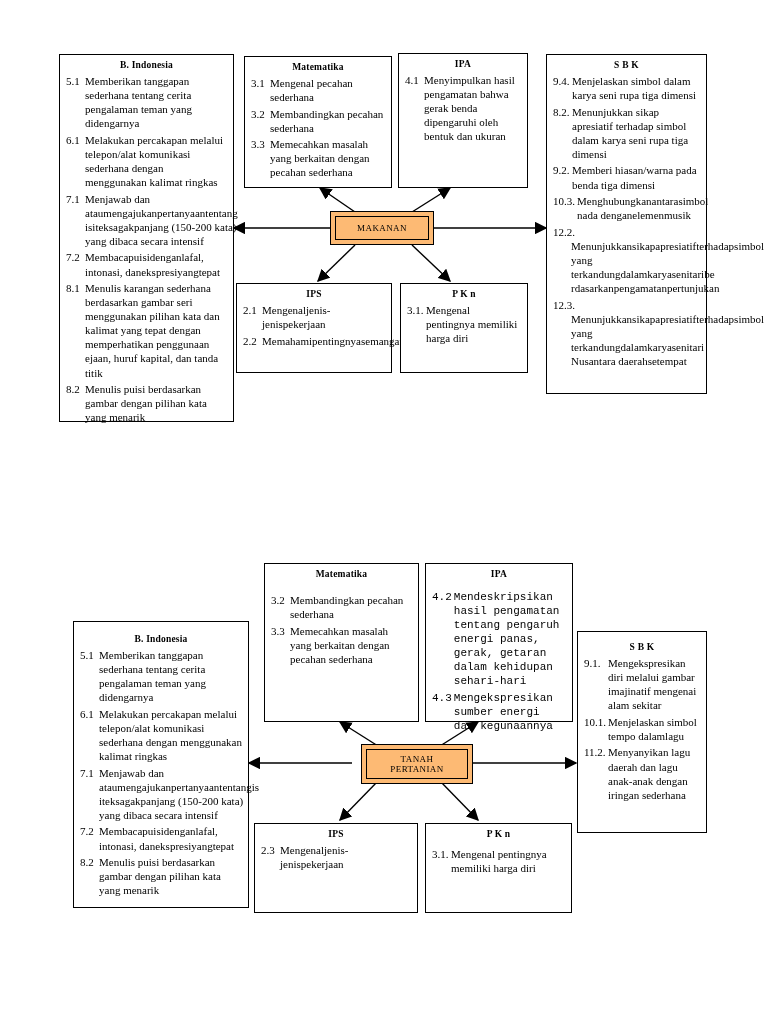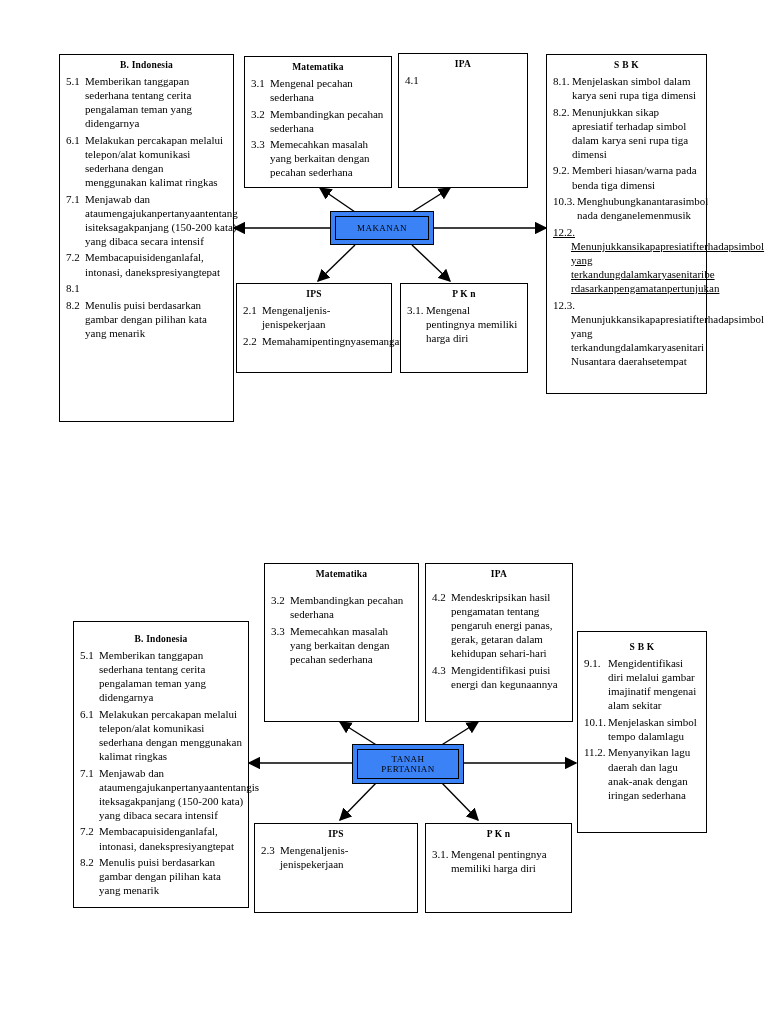--- a/index.html
+++ b/index.html
@@ -4,21 +4,21 @@
 <style>
   html,body{margin:0;padding:0;background:#ffffff;}
   body{width:768px;height:1024px;position:relative;font-family:"Liberation Serif",serif;color:#000;}
   .canvas{position:absolute;left:0;top:0;width:672px;height:1024px;}
   .box{position:absolute;border:1.4px solid #000;background:#fff;box-sizing:border-box;}
   .box-title{text-align:center;font-weight:bold;font-size:9.5px;margin-top:5px;margin-bottom:4px;letter-spacing:.2px;}
   .items{padding:0 6px 4px 6px;}
   .item{display:flex;font-size:11px;line-height:1.28;margin-bottom:2.5px;}
   .item .num{flex:0 0 auto;min-width:17px;padding-right:2px;}
   .item .txt{flex:1 1 auto;}
-  .center{position:absolute;border:1.4px solid #000;background:#3b82f6;display:flex;align-items:center;justify-content:center;text-align:center;font-size:9px;font-weight:normal;letter-spacing:.4px;box-sizing:border-box;}
+  .center{position:absolute;border:1.4px solid #000;background:#fdba74;display:flex;align-items:center;justify-content:center;text-align:center;font-size:9px;font-weight:normal;letter-spacing:.4px;box-sizing:border-box;}
   .center .inner{position:absolute;left:4px;top:4px;right:4px;bottom:4px;border:1.4px solid #000;display:flex;align-items:center;justify-content:center;}
   .center span{display:block;line-height:1.15;}
   svg.arrows{position:absolute;left:0;top:0;width:768px;height:1024px;overflow:visible;pointer-events:none;}
 </style>
 </head>
 <body>
 
 <div class="canvas">
 
   <svg class="arrows">
@@ -55,20 +55,21 @@
       <div class="item">
           <span class="num">7.1</span>
           <span class="txt">Menjawab dan ataumengajukanpertanyaantentang isiteksagakpanjang (150-200 kata) yang dibaca secara intensif</span>
         </div>
       <div class="item">
           <span class="num">7.2</span>
           <span class="txt">Membacapuisidenganlafal, intonasi, danekspresiyangtepat</span>
         </div>
       <div class="item">
           <span class="num">8.1</span>
+          <span class="txt">Menulis karangan sederhana berdasarkan gambar seri menggunakan pilihan kata dan kalimat yang tepat dengan memperhatikan penggunaan ejaan, huruf kapital, dan tanda titik</span>
         </div>
       <div class="item">
           <span class="num">8.2</span>
           <span class="txt">Menulis puisi berdasarkan gambar dengan pilihan kata yang menarik</span>
         </div>
     </div>
   </div>
 
   <div class="box" style="left:244px;top:56px;width:148px;height:132px;">
     <div class="box-title">Matematika</div>
@@ -86,44 +87,45 @@
           <span class="txt">Memecahkan masalah yang berkaitan dengan pecahan sederhana</span>
         </div>
     </div>
   </div>
 
   <div class="box" style="left:398px;top:53px;width:130px;height:135px;">
     <div class="box-title">IPA</div>
     <div class="items">
       <div class="item">
           <span class="num">4.1</span>
+          <span class="txt">Menyimpulkan hasil pengamatan bahwa gerak benda dipengaruhi oleh bentuk dan ukuran</span>
         </div>
     </div>
   </div>
 
   <div class="box" style="left:546px;top:54px;width:161px;height:340px;">
     <div class="box-title">S B K</div>
     <div class="items">
       <div class="item">
-          <span class="num">8.1.</span>
+          <span class="num">9.4.</span>
           <span class="txt">Menjelaskan   simbol dalam karya seni rupa tiga dimensi</span>
         </div>
       <div class="item">
           <span class="num">8.2.</span>
           <span class="txt">Menunjukkan sikap apresiatif terhadap simbol dalam karya seni rupa tiga dimensi</span>
         </div>
       <div class="item">
           <span class="num">9.2.</span>
           <span class="txt">Memberi hiasan/warna pada benda tiga dimensi</span>
         </div>
       <div class="item">
           <span class="num">10.3.</span>
           <span class="txt">Menghubungkanantarasimbol nada denganelemenmusik</span>
         </div>
-      <div class="item" style="display:block;text-decoration:underline;"><span class="num">12.2.</span><div class="txt" style="padding-left:18px;">Menunjukkansikapapresiatifterhadapsimbol yang terkandungdalamkaryasenitaribe rdasarkanpengamatanpertunjukan</div></div>
+      <div class="item" style="display:block;"><span class="num">12.2.</span><div class="txt" style="padding-left:18px;">Menunjukkansikapapresiatifterhadapsimbol yang terkandungdalamkaryasenitaribe rdasarkanpengamatanpertunjukan</div></div>
       <div class="item" style="display:block;"><span class="num">12.3.</span><div class="txt" style="padding-left:18px;">Menunjukkansikapapresiatifterhadapsimbol yang terkandungdalamkaryasenitari Nusantara daerahsetempat</div></div>
     </div>
   </div>
 
   <div class="box" style="left:236px;top:283px;width:156px;height:90px;">
     <div class="box-title">IPS</div>
     <div class="items">
       <div class="item">
           <span class="num">2.1</span>
           <span class="txt">Mengenaljenis-jenispekerjaan</span>
@@ -201,38 +203,38 @@
         </div>
       <div class="item">
           <span class="num">3.3</span>
           <span class="txt">Memecahkan masalah yang berkaitan dengan pecahan sederhana</span>
         </div>
     </div>
   </div>
 
   <div class="box" style="left:425px;top:563px;width:148px;height:159px;">
     <div class="box-title">IPA</div>
-    <div class="items" style="margin-top:11px;">
+    <div class="items" style="margin-top:11px;font-family:Liberation Mono, monospace;">
       <div class="item">
           <span class="num">4.2</span>
           <span class="txt">Mendeskripsikan hasil pengamatan tentang pengaruh energi panas, gerak, getaran dalam kehidupan sehari-hari</span>
         </div>
       <div class="item">
           <span class="num">4.3</span>
-          <span class="txt">Mengidentifikasi puisi energi dan kegunaannya</span>
+          <span class="txt">Mengekspresikan sumber energi dan kegunaannya</span>
         </div>
     </div>
   </div>
 
   <div class="box" style="left:577px;top:631px;width:130px;height:202px;">
     <div class="box-title" style="margin-top:10px;">S B K</div>
     <div class="items" style="">
       <div class="item">
           <span class="num" style="min-width:22px;">9.1.</span>
-          <span class="txt">Mengidentifikasi diri melalui gambar imajinatif mengenai alam sekitar</span>
+          <span class="txt">Mengekspresikan diri melalui gambar imajinatif mengenai alam sekitar</span>
         </div>
       <div class="item">
           <span class="num" style="min-width:22px;text-align:right;">10.1.</span>
           <span class="txt">Menjelaskan simbol tempo dalamlagu</span>
         </div>
       <div class="item">
           <span class="num" style="min-width:22px;">11.2.</span>
           <span class="txt">Menyanyikan lagu daerah dan lagu anak-anak dengan iringan sederhana</span>
         </div>
     </div>
@@ -251,21 +253,21 @@
   <div class="box" style="left:425px;top:823px;width:147px;height:90px;">
     <div class="box-title">P K n</div>
     <div class="items" style="margin-top:8px;">
       <div class="item">
           <span class="num">3.1.</span>
           <span class="txt">Mengenal pentingnya memiliki harga diri</span>
         </div>
     </div>
   </div>
 
-  <div class="center" style="left:352px;top:744px;width:112px;height:40px;">
+  <div class="center" style="left:361px;top:744px;width:112px;height:40px;">
     <div class="inner">
       <div style="text-align:center;">
         <span>TANAH</span>
         <span>PERTANIAN</span>
       </div>
     </div>
   </div>
 
 </div>
 

